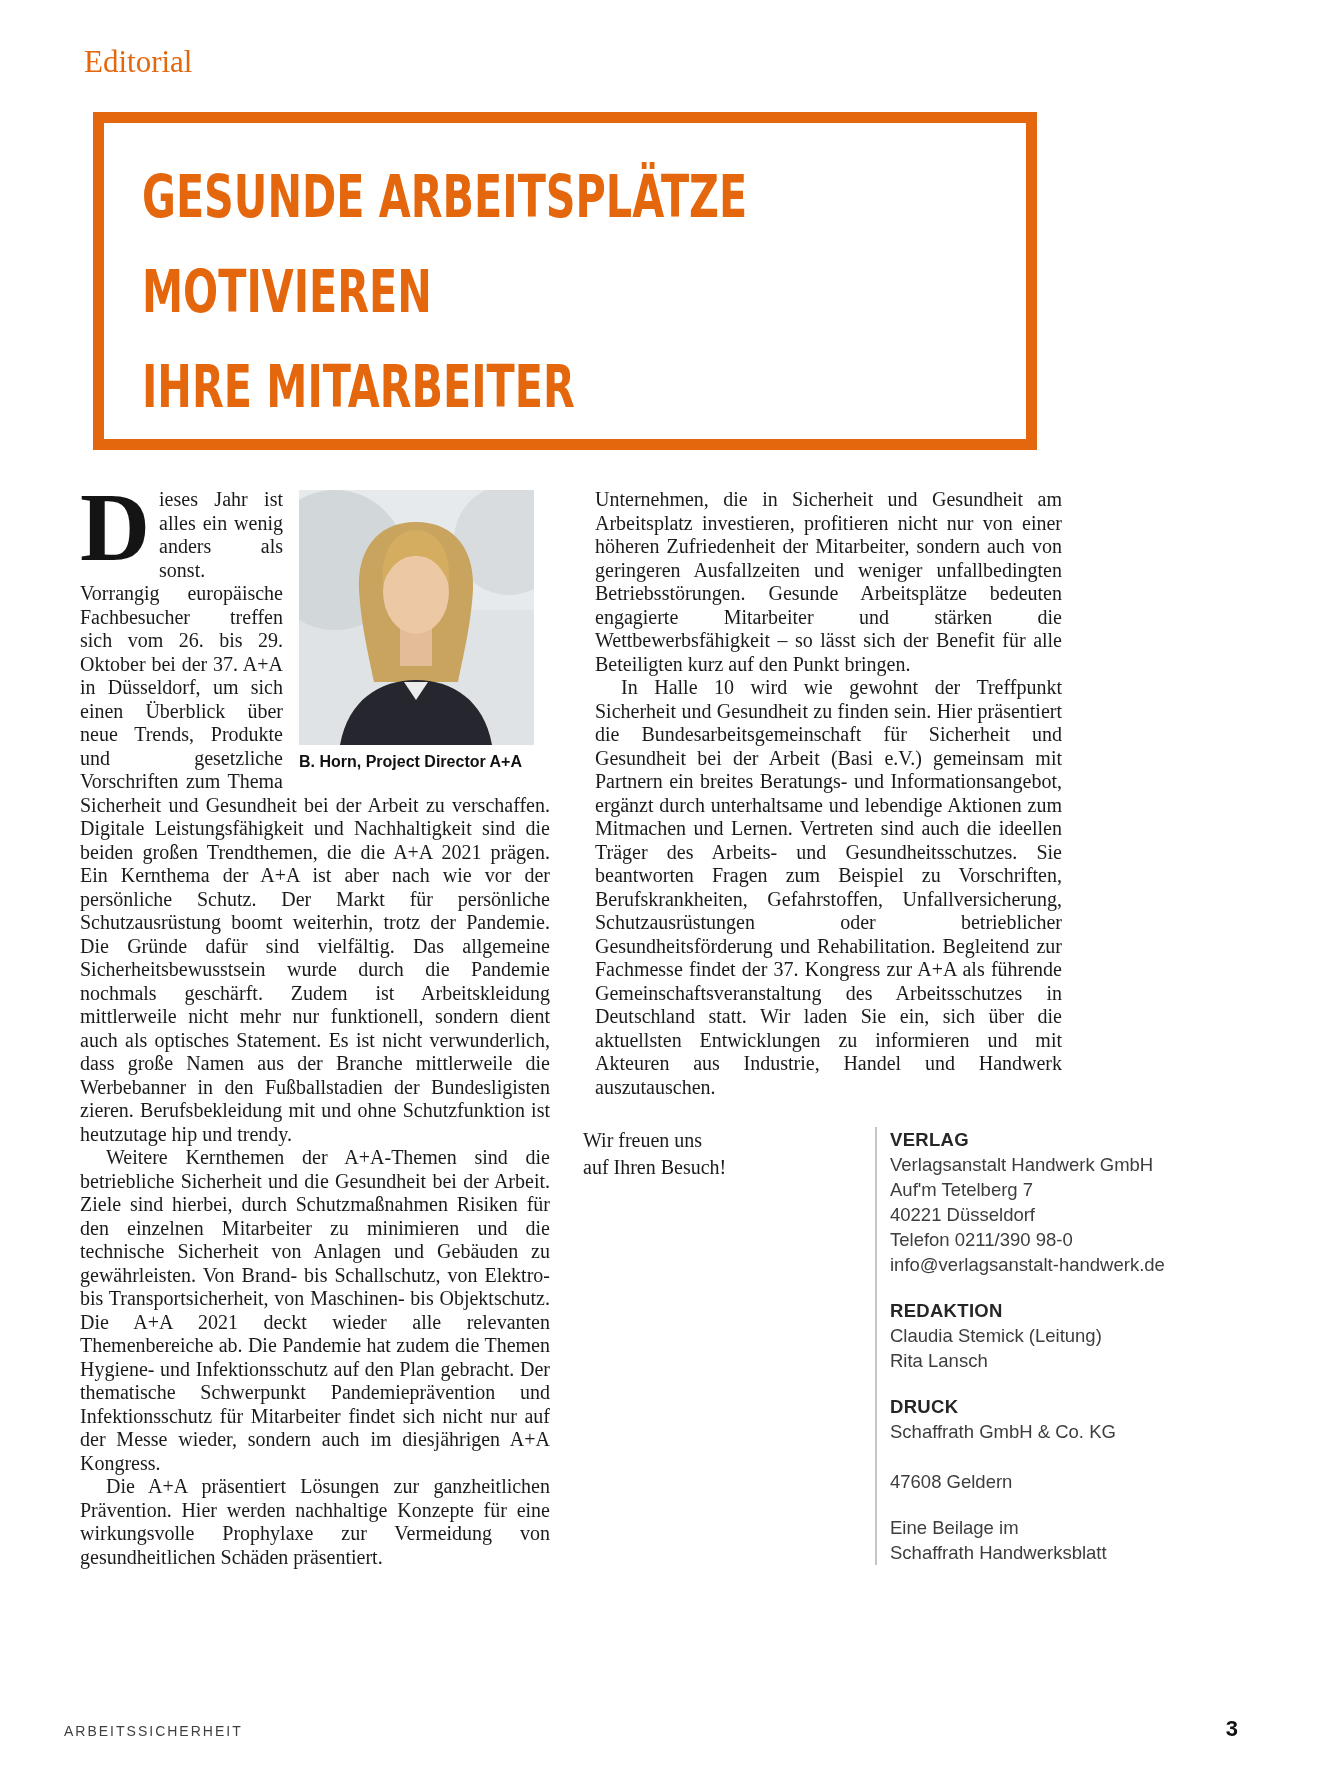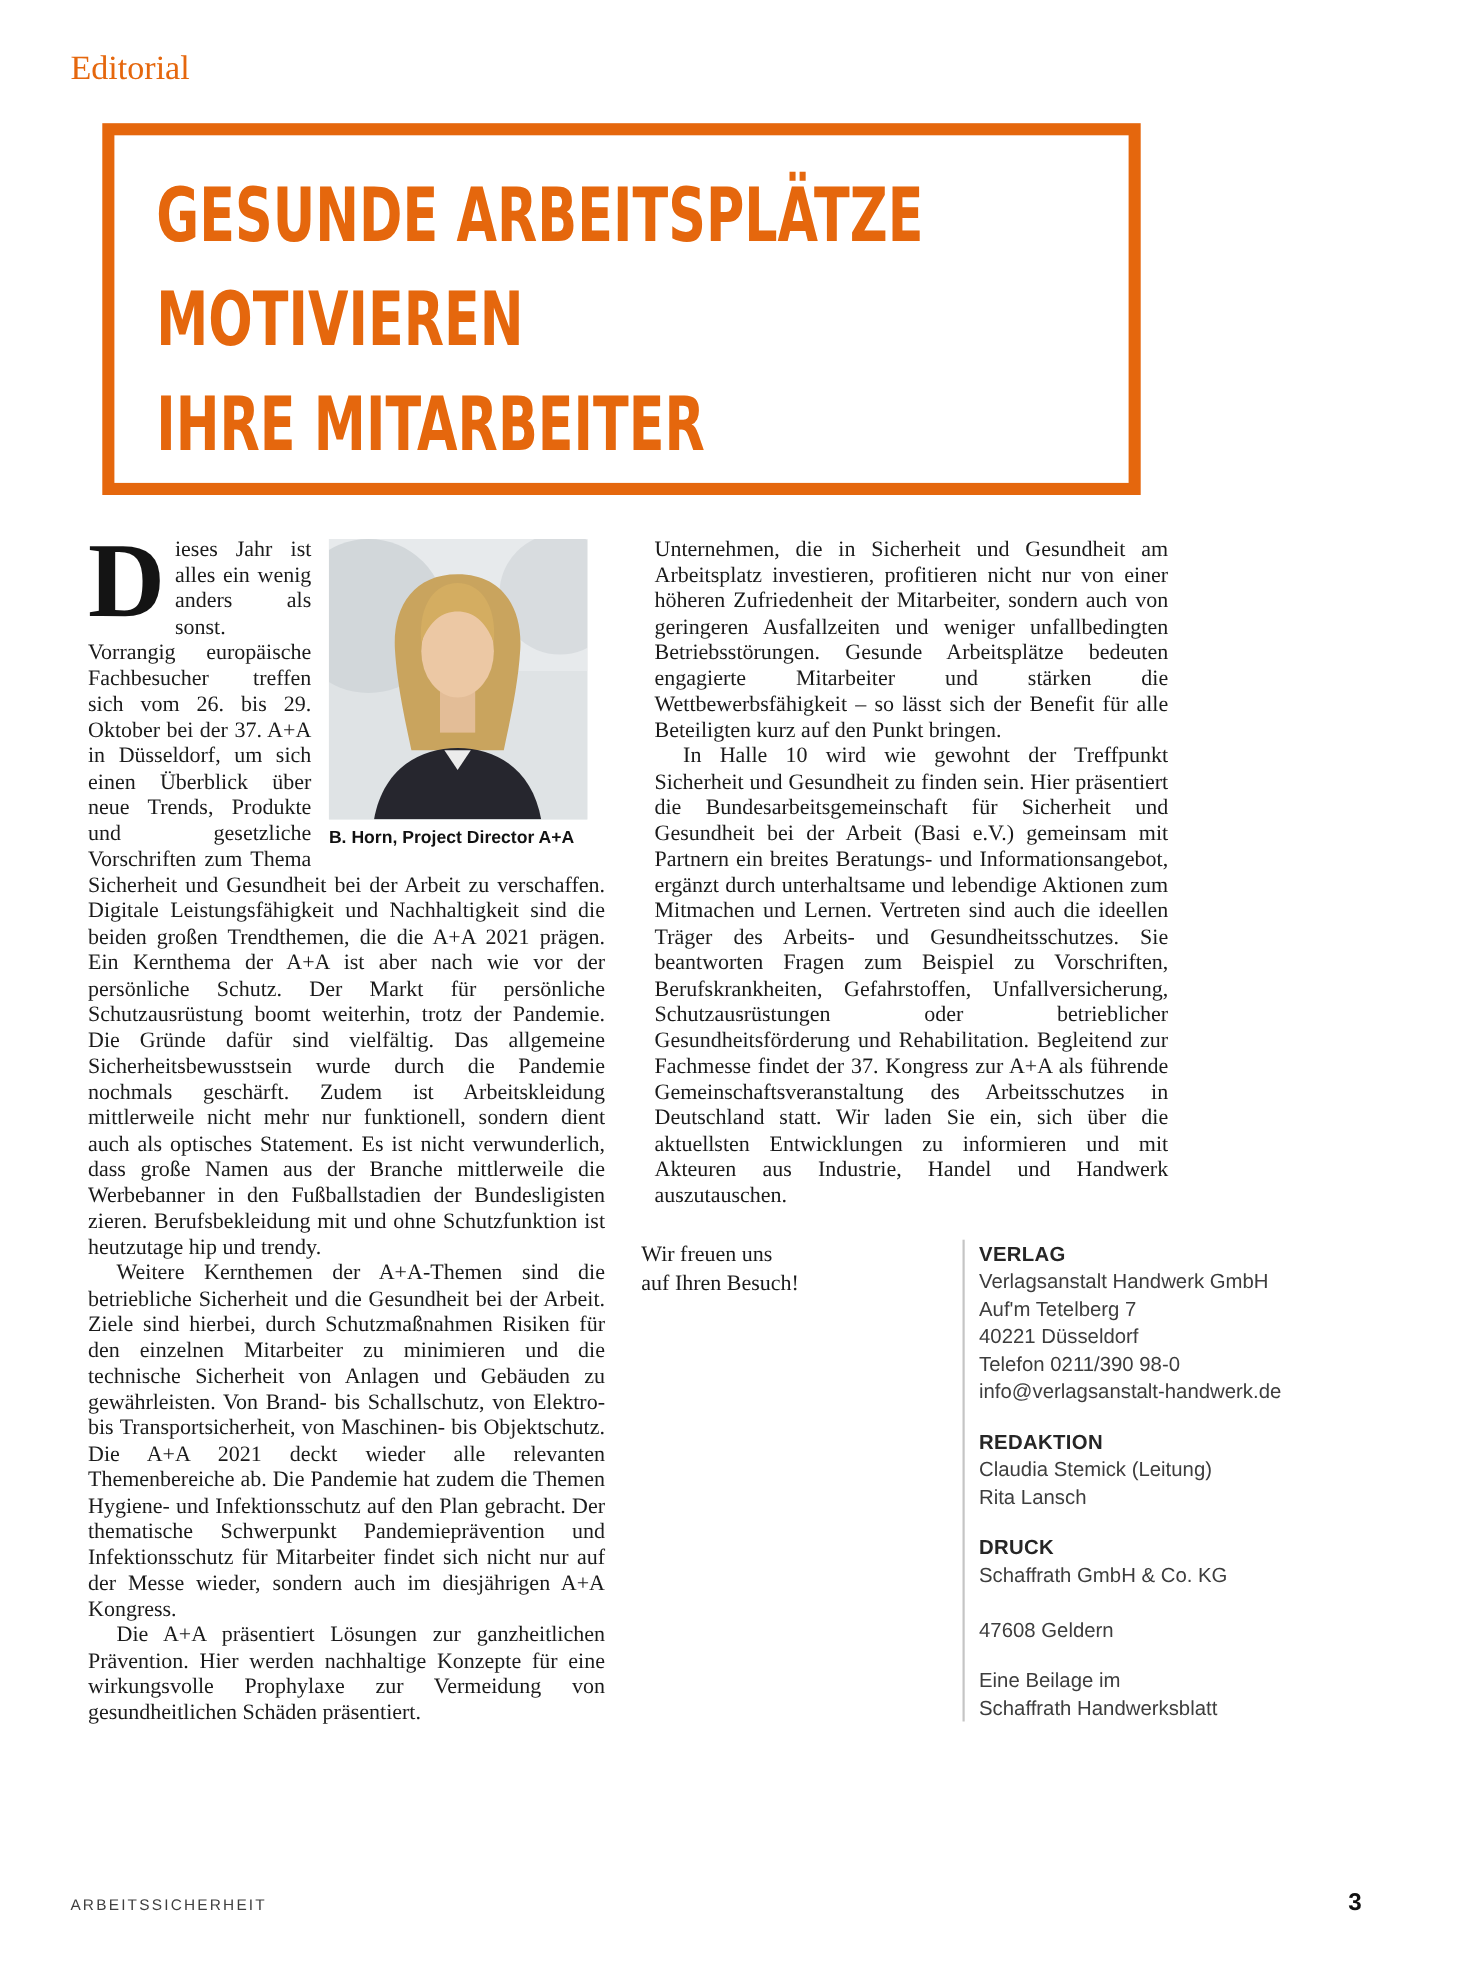--- a/index.html
+++ b/index.html
@@ -3,31 +3,31 @@
 <meta charset="utf-8">
 <style>
   * { margin:0; padding:0; box-sizing:border-box; }
   html, body { background:#ffffff; }
   .page {
     position:relative; width:1326px; height:1790px; background:#fff;
     font-family:"Liberation Serif", serif; color:var(--text,#1b1b1b);
     overflow:hidden;
   }
   .editorial {
-    position:absolute; left:64px; top:44px;
+    position:absolute; left:84px; top:44px;
     font-size:31px; color:var(--accent,#E5670D);
   }
   .headline-box {
     position:absolute; left:93px; top:112px; width:944px; height:338px;
     border:11px solid var(--accent,#E5670D);
     padding:26px 10px 0 38px;
   }
   .headline {
     font-family:"DejaVu Sans", sans-serif; font-weight:bold;
-    color:var(--accent,#E5670D); font-size:68px; line-height:95px;
+    color:var(--accent,#E5670D); font-size:59px; line-height:95px;
   }
   .hl-row { display:block; height:95px; }
   .hl-line { display:inline-block; transform:scaleX(0.70); transform-origin:0 50%; white-space:nowrap; }
   .columns {
     position:absolute; left:80px; top:488px; width:1180px;
     display:flex; gap:33px;
   }
   .col-left { width:470px; }
   .col-right { width:677px; }
   .body-p { font-size:20px; line-height:23.5px; text-align:justify; hyphens:auto; }

